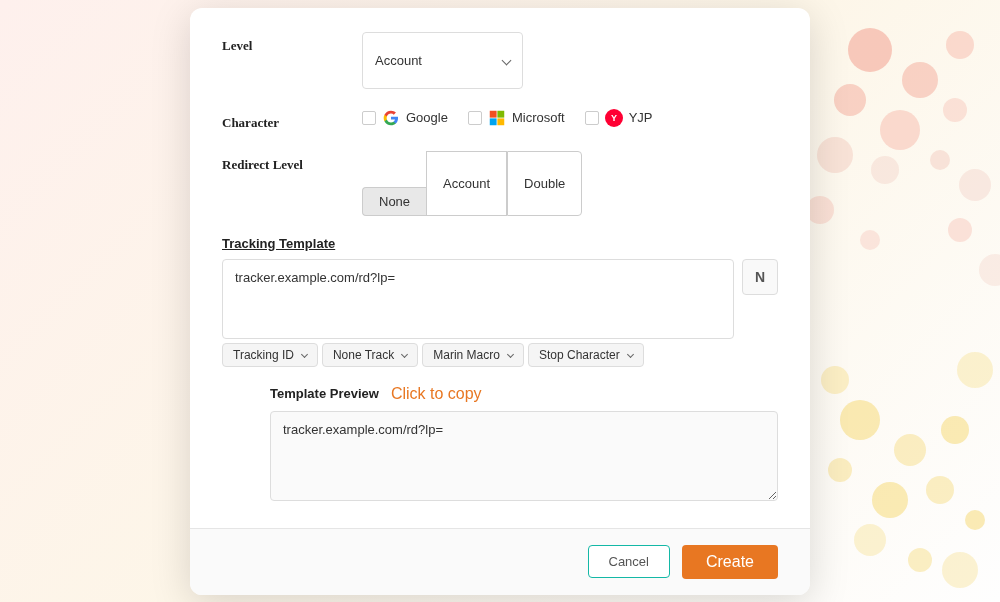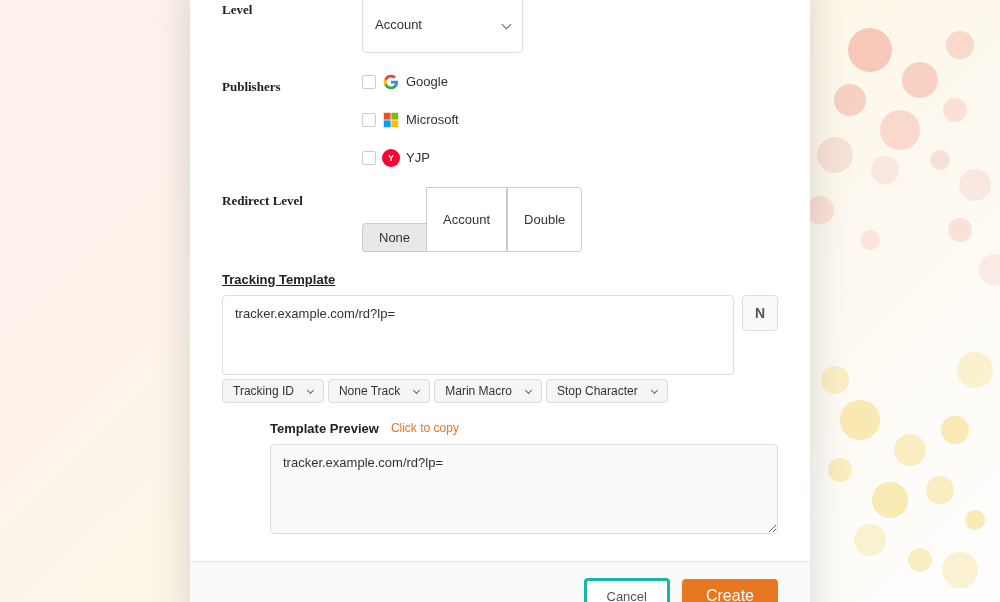--- a/index.html
+++ b/index.html
@@ -118,22 +118,22 @@
       border-width: 0 1.5px 1.5px 0;
       display: inline-block;
       padding: 3px;
       transform: rotate(45deg);
       margin-left: 8px;
     }
 
     
     .publishers-row {
       display: flex;
+      align-items: center;
       gap: 20px;
-      flex-direction: column;
     }
 
     .publisher-item {
       display: flex;
       align-items: center;
       gap: 6px;
     }
 
     .checkbox {
       width: 14px;
@@ -235,21 +235,21 @@
     
     .tag-buttons {
       display: flex;
       gap: 4px;
       flex-wrap: wrap;
     }
 
     .tag-btn {
       display: flex;
       align-items: center;
-      gap: 14px;
+      gap: 8px;
       padding: 4px 10px;
       border: 1px solid #ddd;
       border-radius: 4px;
       background: #f5f5f5;
       font-size: 12px;
       color: #333;
       cursor: pointer;
     }
 
     .tag-btn .tag-arrow {
@@ -268,21 +268,21 @@
       margin-bottom: 8px;
     }
 
     .preview-title {
       font-weight: 600;
       font-size: 13px;
       color: #222;
     }
 
     .click-to-copy {
-      font-size: 12px;
+      font-size: 16px;
       color: #e87722;
       cursor: pointer;
     }
 
     .preview-textarea {
       width: 100%;
       border: 1px solid #ddd;
       border-radius: 4px;
       padding: 10px 12px;
       font-size: 13px;
@@ -300,21 +300,21 @@
       justify-content: flex-end;
       align-items: center;
       padding: 16px 32px;
       border-top: 1px solid #e5e5e5;
       gap: 12px;
       background: #fafafa;
     }
 
     .btn-cancel {
       padding: 8px 20px;
-      border: 3px solid #14b8a6;
+      border: 1px solid #14b8a6;
       border-radius: 4px;
       background: #fff;
       font-size: 13px;
       color: #555;
       cursor: pointer;
     }
 
     .btn-create {
       padding: 8px 24px;
       border: none;
@@ -373,21 +373,21 @@
         <div class="form-label">Level</div>
         <div class="form-control">
           <div class="level-select">
             <span class="level-select-text">Account</span>
             <span class="chevron-down"></span>
           </div>
         </div>
       </div>
 
       <div class="form-row">
-        <div class="form-label">Publishers</div>
+        <div class="form-label">Character</div>
         <div class="form-control">
           <div class="publishers-row">
 
             <div class="publisher-item">
               <div class="checkbox"></div>
               <div class="publisher-logo">
                 <svg width="16" height="16" viewBox="0 0 24 24" xmlns="http://www.w3.org/2000/svg">
                   <path d="M22.56 12.25c0-.78-.07-1.53-.2-2.25H12v4.26h5.92c-.26 1.37-1.04 2.53-2.21 3.31v2.77h3.57c2.08-1.92 3.28-4.74 3.28-8.09z" fill="#4285F4"></path>
                   <path d="M12 23c2.97 0 5.46-.98 7.28-2.66l-3.57-2.77c-.98.66-2.23 1.06-3.71 1.06-2.86 0-5.29-1.93-6.16-4.53H2.18v2.84C3.99 20.53 7.7 23 12 23z" fill="#34A853"></path>
                   <path d="M5.84 14.09c-.22-.66-.35-1.36-.35-2.09s.13-1.43.35-2.09V7.07H2.18C1.43 8.55 1 10.22 1 12s.43 3.45 1.18 4.93l3.66-2.84z" fill="#FBBC05"></path>

